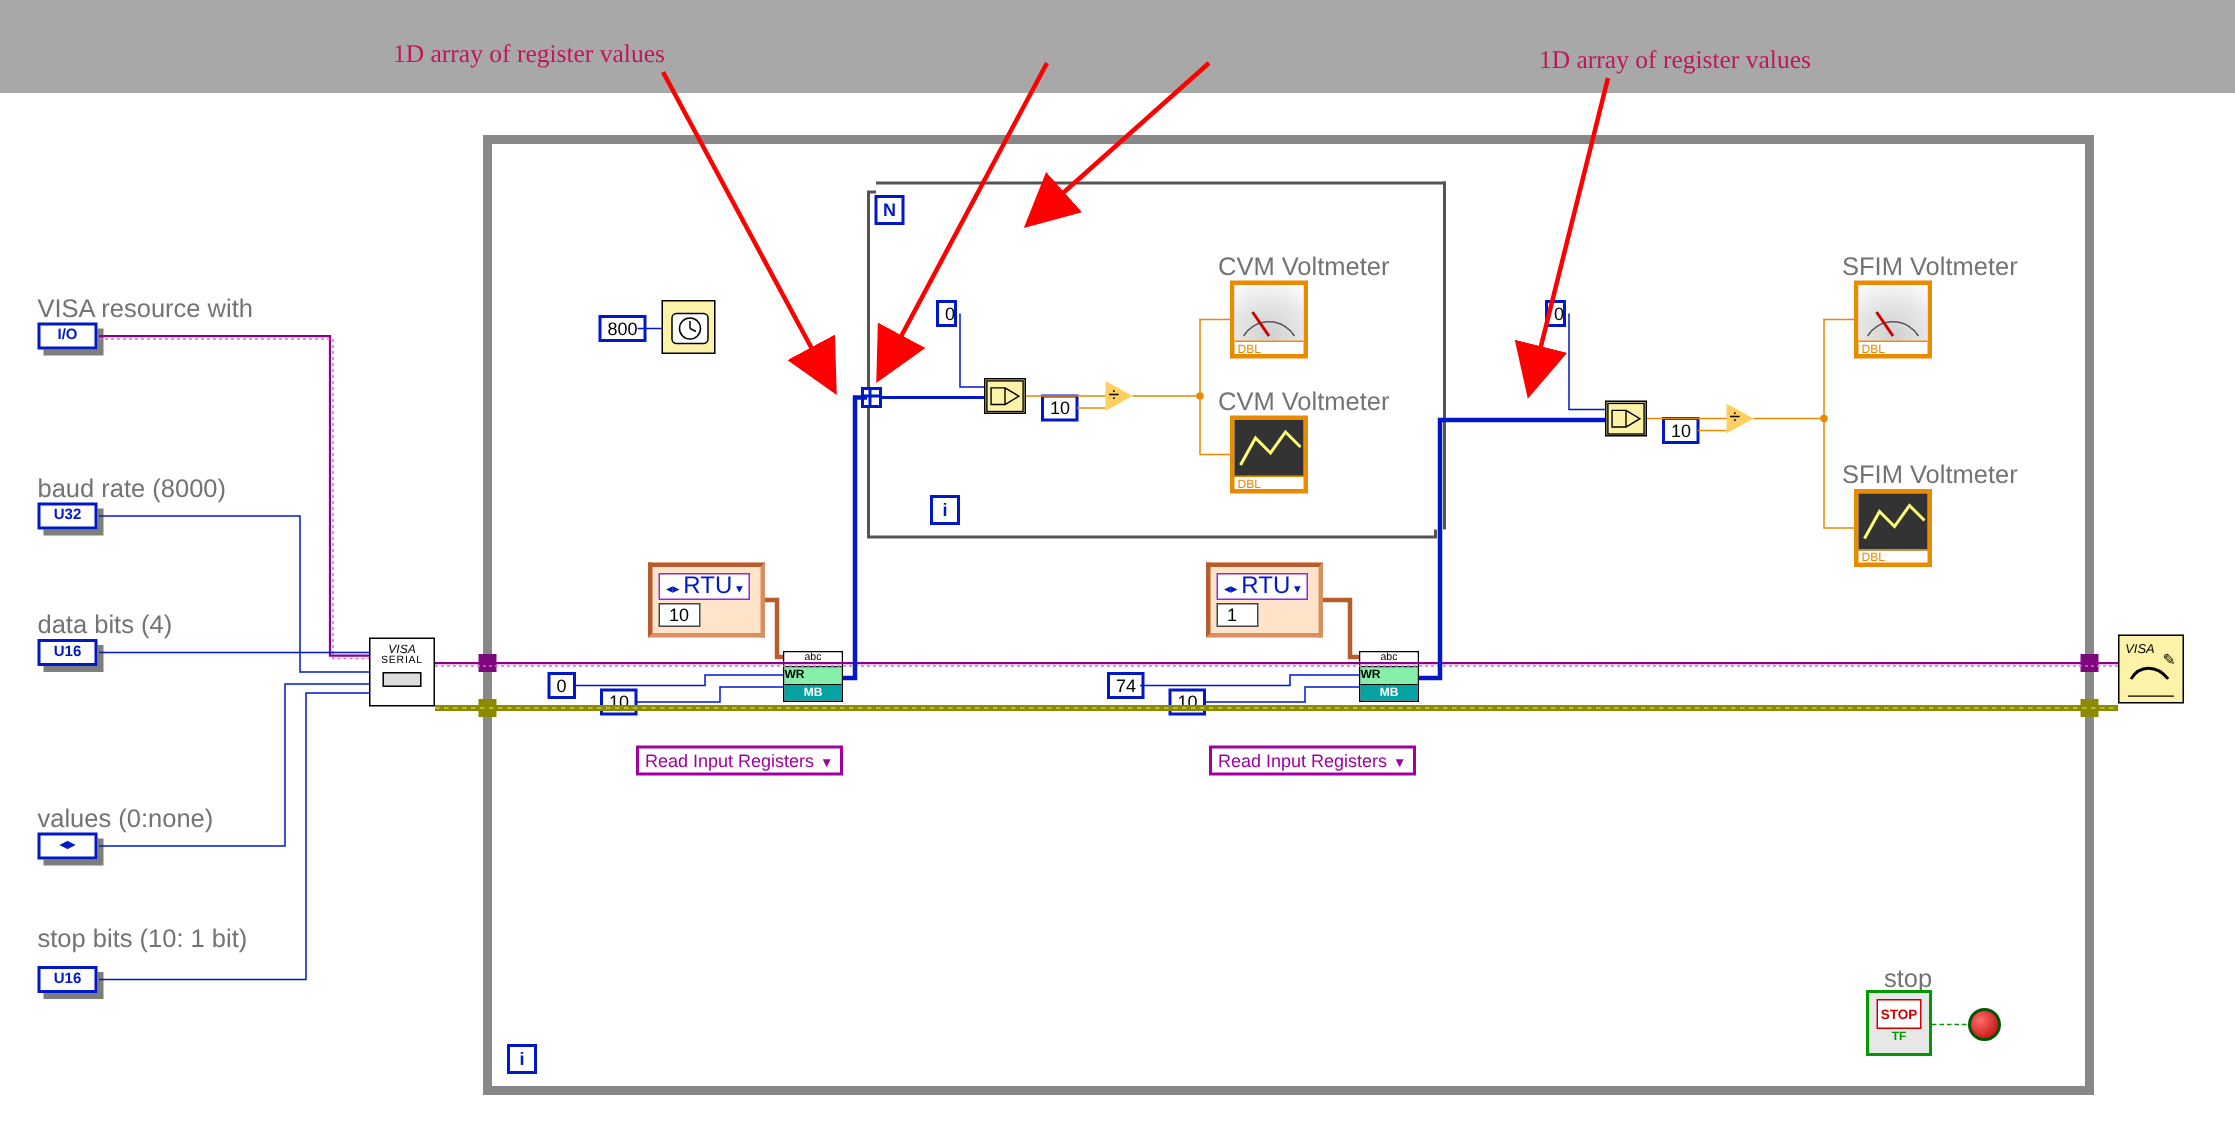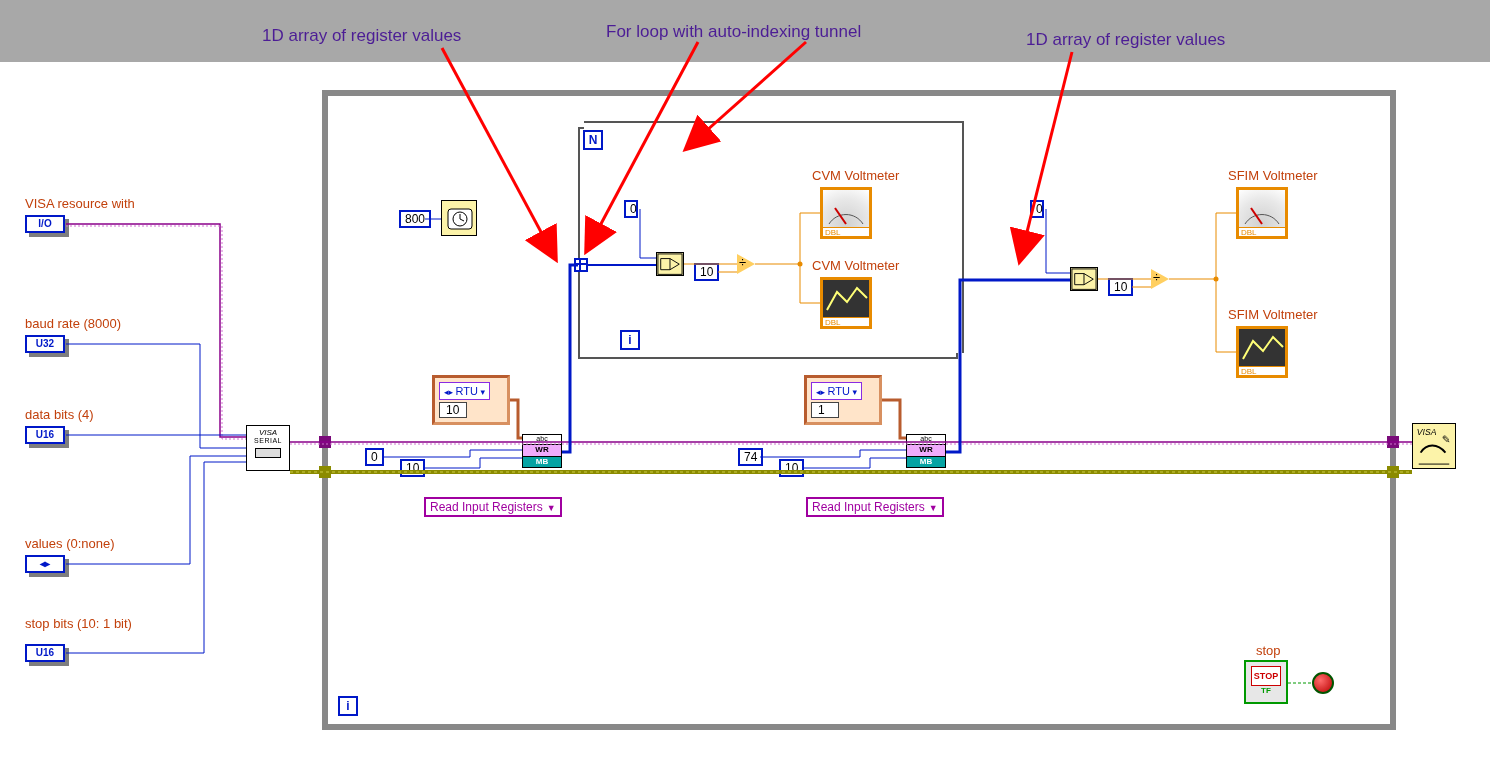--- a/index.html
+++ b/index.html
@@ -16,40 +16,40 @@
     background: #fff;
   }
   .topbar {
     position: absolute;
     left: 0; top: 0;
     width: 1490px; height: 62px;
     background: #a8a8a8;
   }
   .annot {
     position: absolute;
-    color: #4c1d95;
+    color: #be185d;
     font-size: 17px;
-    font-family: Liberation Sans, sans-serif;
+    font-family: Liberation Serif, serif;
     white-space: nowrap;
   }
   svg.overlay {
     position: absolute;
     left: 0; top: 0;
     width: 1490px;
     height: 765px;
     pointer-events: none;
   }
   .box {
     position: absolute;
     background: #fff;
   }
   .ctrl-label {
     position: absolute;
-    color: #c2410c;
-    font-size: 13px;
+    color: #737373;
+    font-size: 17px;
     white-space: nowrap;
   }
   .type-ctrl {
     position: absolute;
     width: 40px; height: 18px;
     border: 2px solid #0018c8;
     background: #fff;
     color: #0018c8;
     text-align: center;
     font-size: 10px;
@@ -105,21 +105,21 @@
     background: #fcf3a9;
     border: 1px solid #000;
   }
   .mb-node {
     position: absolute;
     width: 40px; height: 34px;
     border: 1px solid #000;
     background: #fff;
   }
   .mb-node .top { height:10px; background:#fff; font-size:7px; text-align:center; border-bottom:1px solid #000;}
-  .mb-node .mid { height:12px; background:#f0abfc; font-size:8px; font-weight:bold; text-align:center; color:#000; border-bottom:1px solid #000;}
+  .mb-node .mid { height:12px; background:#86efac; font-size:8px; font-weight:bold; text-align:left; color:#000; border-bottom:1px solid #000;}
   .mb-node .bot { height:10px; background:#05a3a3; color:#fff; font-size:8px; font-weight:bold; text-align:center;}
   .poly-select {
     position: absolute;
     border: 2px solid #a000a0;
     background: #fff;
     color: #a000a0;
     font-size: 12px;
     padding: 1px 4px;
     height: 20px;
     line-height:14px;
@@ -135,21 +135,21 @@
     border: 3px solid #b85c2e;
     border-right-color:#d89060;
     border-bottom-color:#d89060;
     background: #ffe4c9;
     padding: 4px;
   }
   .cluster .rtusel {
     background:#fff;
     border:1px solid #8a2be2;
     color:#0018c8;
-    font-size:11px;
+    font-size:16px;
     padding:0 4px;
     height:18px;
     line-height:16px;
     display:inline-block;
   }
   .cluster .rtusel::before { content:"◂▸ "; color:#0018c8; font-size:9px;}
   .cluster .rtusel::after { content:" ▾"; color:#0018c8; font-size:9px;}
   .cluster .rtunum {
     display:block;
     margin-top:2px;
@@ -251,21 +251,20 @@
   .tunnel.auto::before { left:3px; top:0; width:2px; height:100%; }
   .tunnel.auto::after  { left:0; top:3px; width:100%; height:2px; }
 </style>
 </head>
 <body>
 
 <div class="canvas">
   <div class="topbar"></div>
 
   <div class="annot" style="left:262px; top:26px">1D array of register values</div>
-  <div class="annot" style="left:606px; top:22px">For loop with auto-indexing tunnel</div>
   <div class="annot" style="left:1026px; top:30px">1D array of register values</div>
 
   <div class="ctrl-label" style="left:25px; top:196px">VISA resource with</div>
   <div class="type-ctrl io" style="left:25px; top:215px">I/O</div>
 
   <div class="ctrl-label" style="left:25px; top:316px">baud rate (8000)</div>
   <div class="type-ctrl" style="left:25px; top:335px">U32</div>
 
   <div class="ctrl-label" style="left:25px; top:407px">data bits (4)</div>
   <div class="type-ctrl" style="left:25px; top:426px">U16</div>

